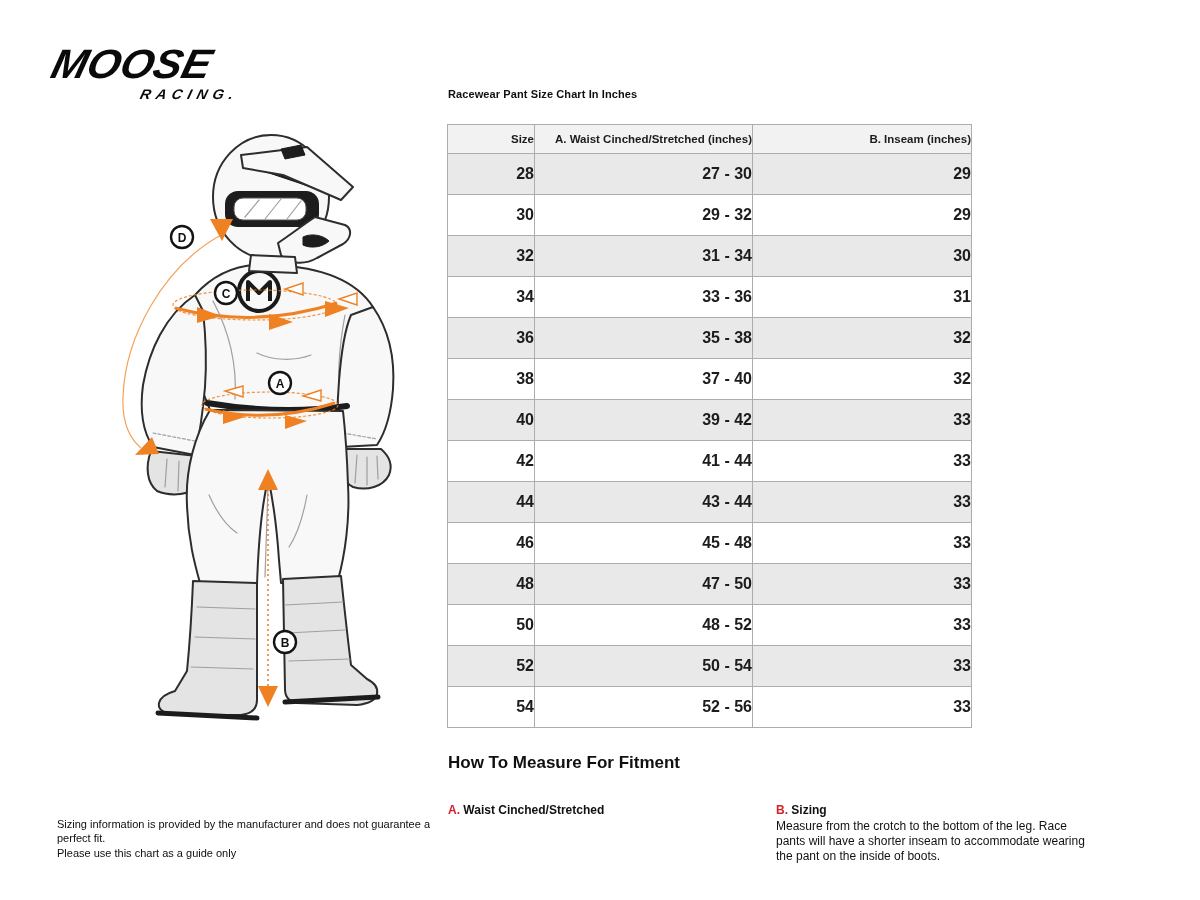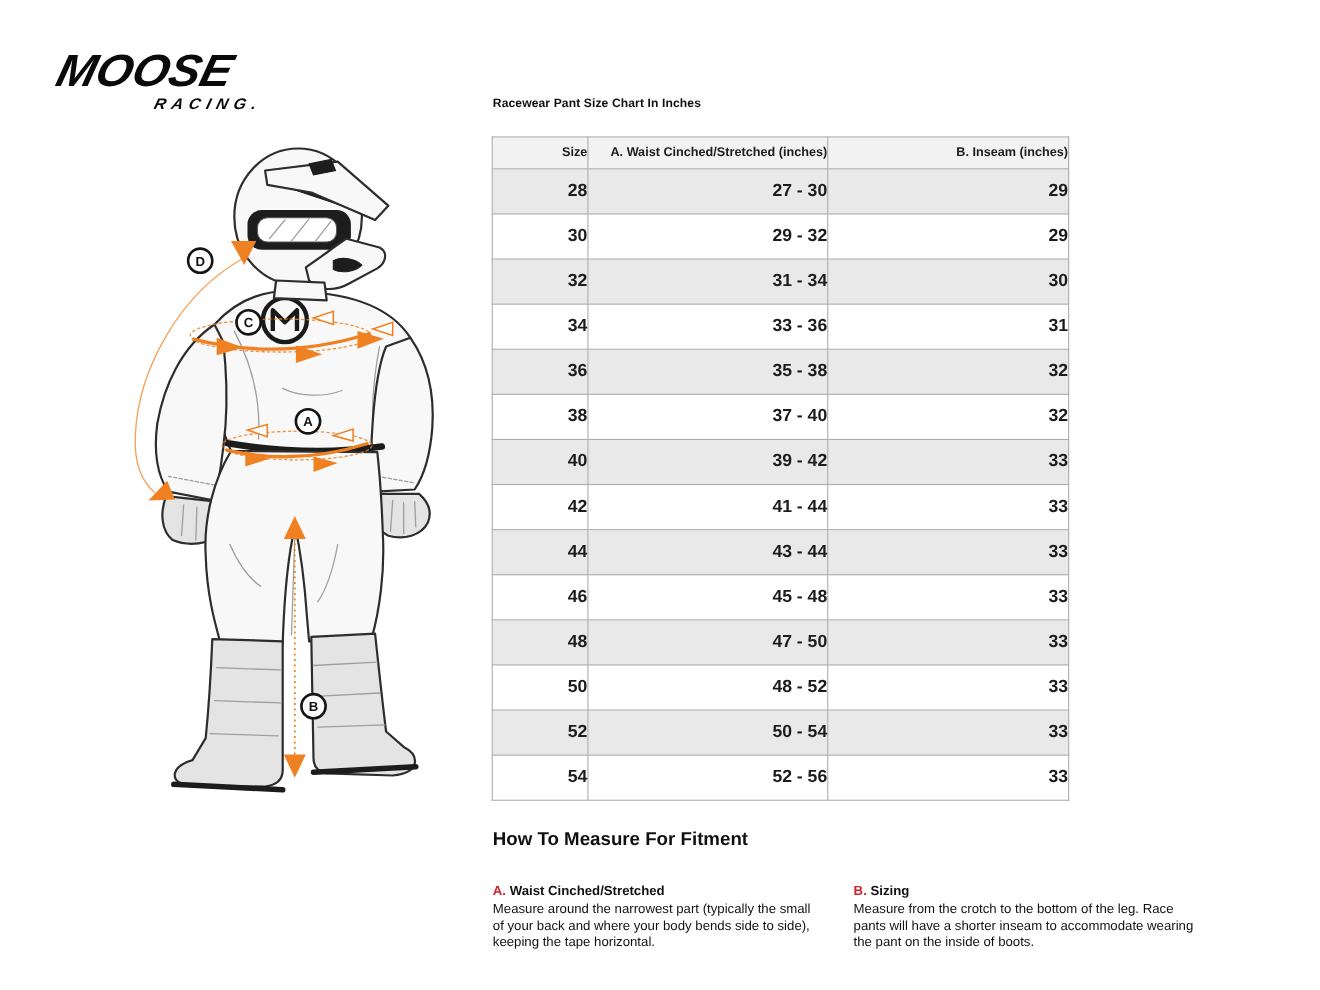--- a/index.html
+++ b/index.html
@@ -244,25 +244,28 @@
       </tbody>
   </table>
 
   <div class="howto-title">How To Measure For Fitment</div>
 
   <div class="measure-a">
     <div class="measure-head">
       <span class="ltr">A.</span>
       <span>Waist Cinched/Stretched</span>
     </div>
-    <div class="measure-desc">Measure around the narrowest part (typically the small of your back and where your body bends side to side), keeping the tape horizontal.</div>
   </div>
 
   <div class="measure-b">
     <div class="measure-head">
       <span class="ltr">B.</span>
       <span>Sizing</span>
     </div>
     <div class="measure-desc">Measure from the crotch to the bottom of the leg. Race pants will have a shorter inseam to accommodate wearing the pant on the inside of boots.</div>
   </div>
 
+  <div class="disclaimer">
+    <div>Sizing information is provided by the manufacturer and does not guarantee a perfect fit.</div>
+    <div>Please use this chart as a guide only</div>
+  </div>
 
 </div>
 
 </body></html>

